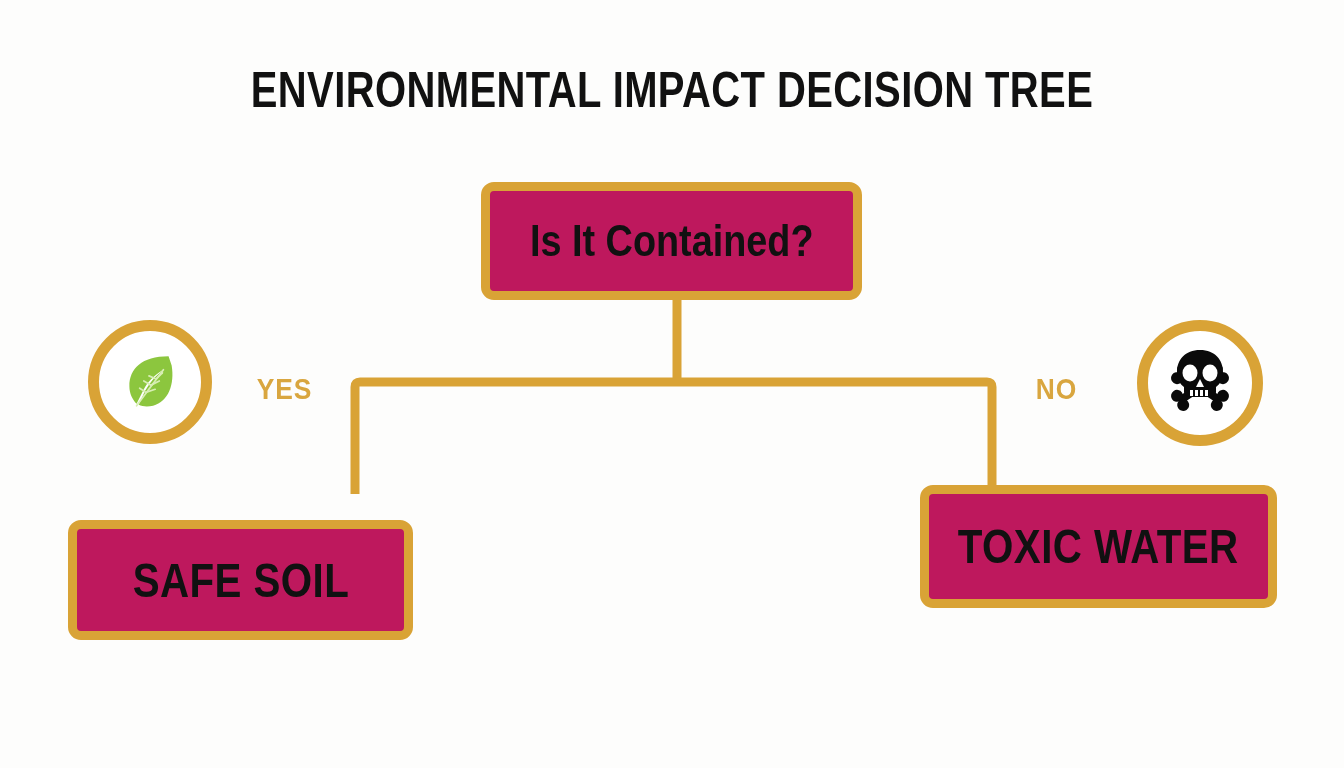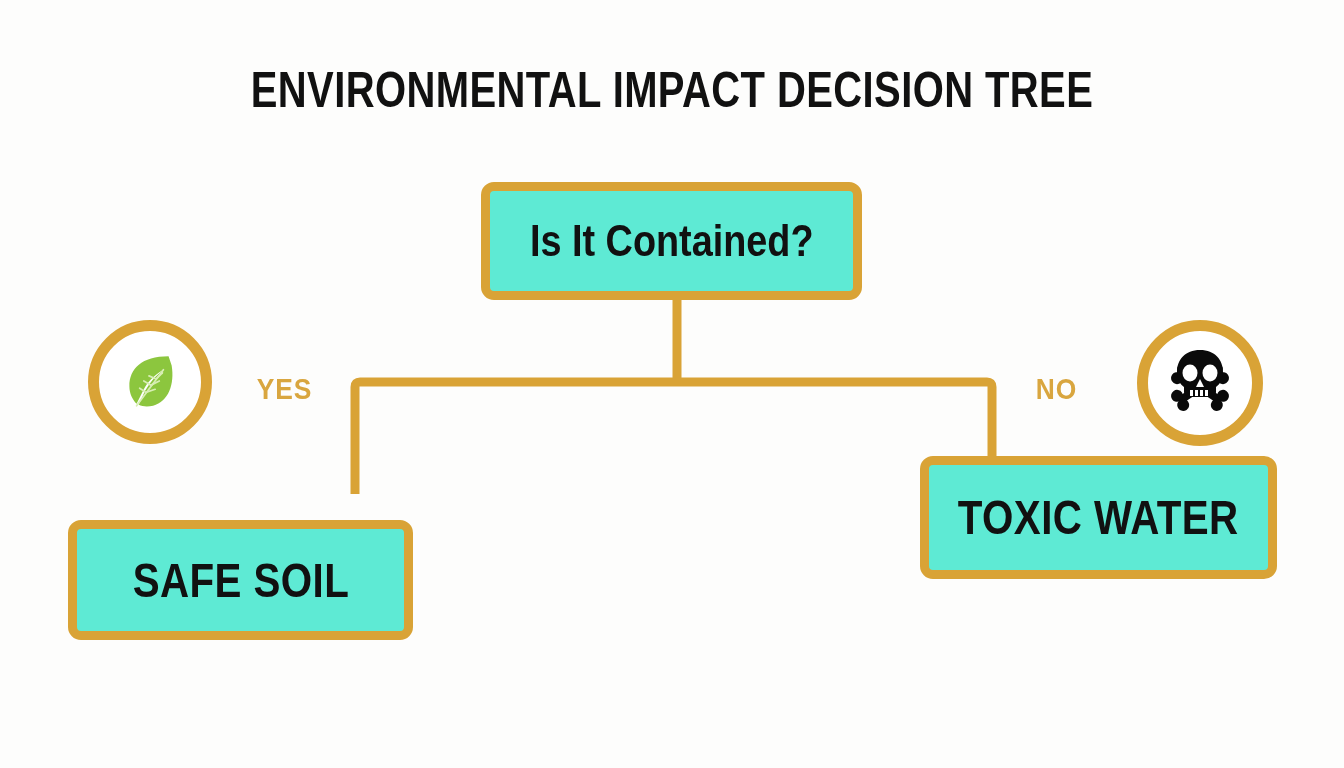--- a/index.html
+++ b/index.html
@@ -37,21 +37,21 @@
     color: #111111;
     transform: scaleX(0.80);
     transform-origin: 672px 50%;
     white-space: nowrap;
   }
 
   
   .node {
     position: absolute;
     box-sizing: border-box;
-    background: #5eead4;
+    background: #be185d;
     border: 9px solid #d9a336;
     border-radius: 13px;
     display: flex;
     align-items: center;
     justify-content: center;
     z-index: 3;
   }
   .node-label {
     font-family: "Liberation Sans Narrow", "Liberation Sans", sans-serif;
     font-weight: bold;
@@ -78,21 +78,21 @@
     height: 120px;
     margin-top: 32px;
   }
   #node-yes .node-label {
     font-size: 48px;
     letter-spacing: 0.5px;
   }
 
   #node-no {
     left: 920px;
-    top: 456px;
+    top: 485px;
     width: 357px;
     height: 123px;
   }
   #node-no .node-label {
     font-size: 48px;
     letter-spacing: 0.5px;
   }
 
   
   #connectors {

